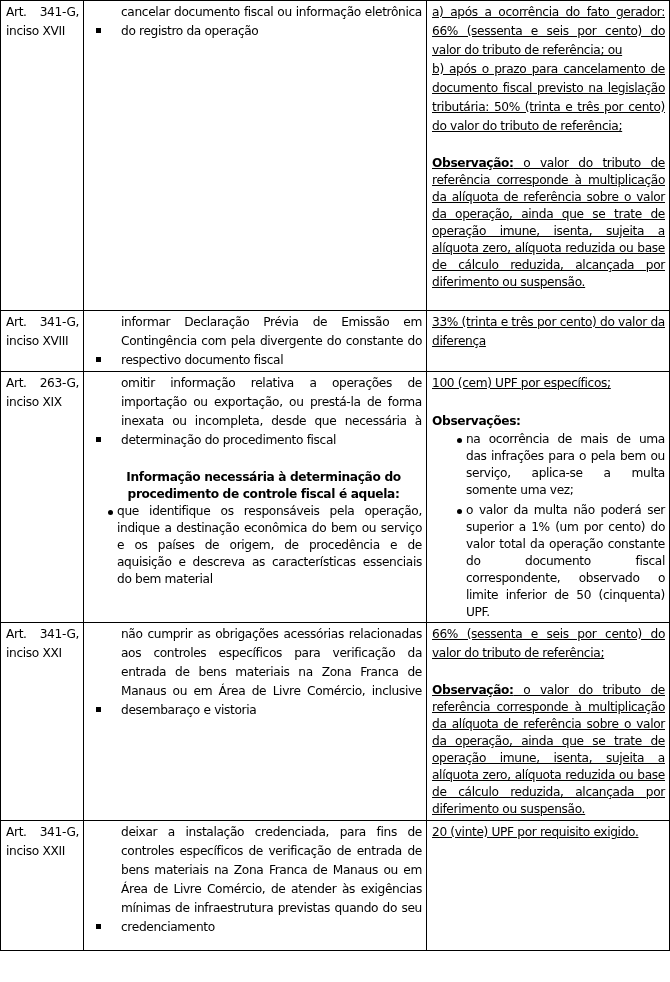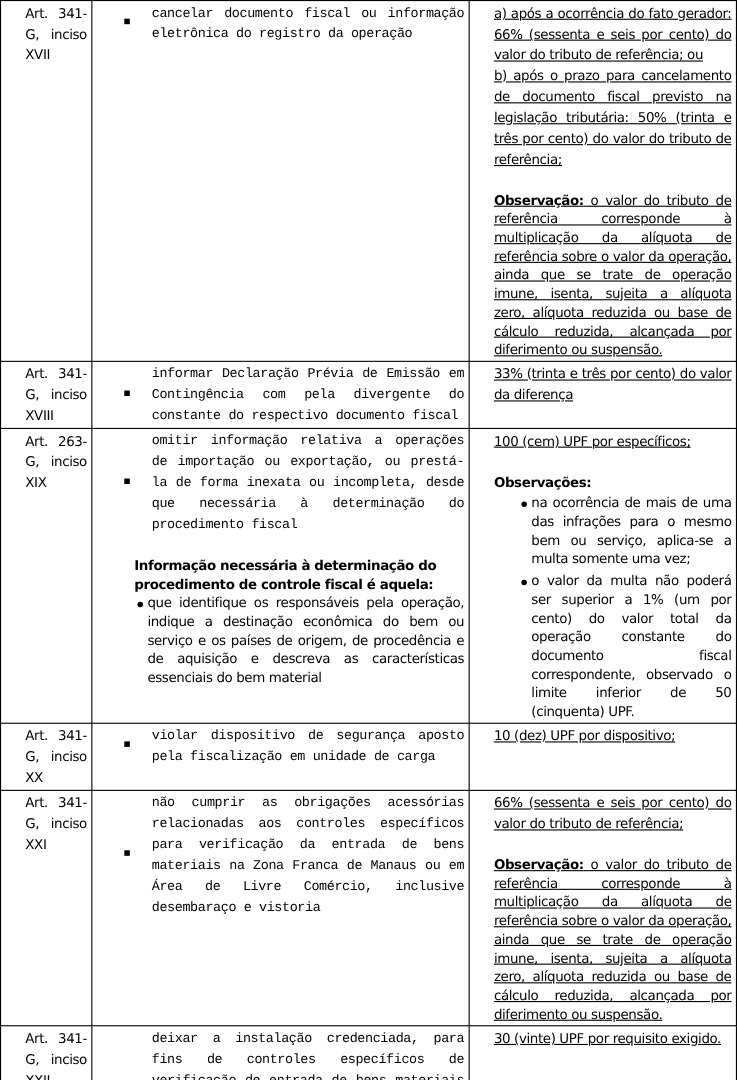--- a/index.html
+++ b/index.html
@@ -5,40 +5,40 @@
   html, body { margin: 0; padding: 0; background: #ffffff; }
   body { width: 670px; height: 982px; overflow: hidden; position: relative;
          font-family: "DejaVu Sans", "Liberation Sans", sans-serif; color: #000; }
   table.infractions {
     position: absolute; left: 0; top: 0;
     border-collapse: collapse; table-layout: fixed;
     width: 669px;
     font-size: 12.2px; line-height: 19px; letter-spacing: -0.35px;
   }
   table.infractions td {
-    border: 1.3px solid #000; vertical-align: top; padding: 2px 4px 1px 22px;
+    border: 1.3px solid #000; vertical-align: top; padding: 2px 4px 1px 5px;
     box-sizing: border-box;
   }
   table.infractions tr:first-child td { border-top-width: 1px; }
   col.c-art { width: 83px; }
   col.c-conduct { width: 343px; }
   col.c-penalty { width: 243px; }
   .art { text-align: justify; }
-  .conduct-row { display: flex; align-items: center; font-family: Liberation Mono, monospace; }
+  .conduct-row { display: flex; align-items: flex-end; }
   .sq-bullet { flex: 0 0 32px; padding-left: 7px; box-sizing: border-box; }
   .sq-bullet::before { content: ""; display: inline-block; width: 5px; height: 5px; background: #000; vertical-align: middle; margin-top: -3px; }
   .conduct-text { flex: 1; text-align: justify; }
   .just { text-align: justify; text-decoration: underline; }
   .bold { font-weight: bold; }
   .gap { height: 19px; }
   ul.dots { list-style: none; margin: 0; padding: 0 0 0 20px; }
   ul.dots li { position: relative; padding-left: 8px; text-align: justify; }
   ul.dots li::before { content: ""; position: absolute; left: -1px; top: 7px; width: 5px; height: 5px; border-radius: 50%; background: #000; }
   ul.dots.deep { padding-left: 26px; }
-  .subhead { text-align: left; margin-left: 16px; }
+  .subhead { text-align: center; margin-left: 16px; }
 </style>
 </head>
 <body>
 
 <table class="infractions">
   <colgroup>
     <col class="c-art">
       <col class="c-conduct">
       <col class="c-penalty">
   </colgroup>
@@ -84,38 +84,26 @@
         <div class="bold subhead" style="line-height:17px;">Informação necessária à determinação do procedimento de controle fiscal é aquela:</div>
         <ul class="dots" style="line-height:17px;">
           <li>que identifique os responsáveis pela operação, indique a destinação econômica do bem ou serviço e os países de origem, de procedência e de aquisição e descreva as características essenciais do bem material</li>
         </ul>
       </td>
       <td>
         <div class="just">100 (cem) UPF por específicos;</div>
         <div class="gap"></div>
         <div class="bold">Observações:</div>
         <ul class="dots deep" style="line-height:17px;">
-          <li style="margin-bottom:3px;">na ocorrência de mais de uma das infrações para o mesmo bem ou serviço, aplica-se a multa somente uma vez;</li>
+          <li style="margin-bottom:3px;">na ocorrência de mais de uma das infrações para o pela bem ou serviço, aplica-se a multa somente uma vez;</li>
           <li>o valor da multa não poderá ser superior a 1% (um por cento) do valor total da operação constante do documento fiscal correspondente, observado o limite inferior de 50 (cinquenta) UPF.</li>
         </ul>
       </td>
     </tr>
 
-    <tr style="height:38px">
-      <td class="art">Art. 341-G, inciso XX</td>
-      <td>
-        <div class="conduct-row">
-          <span class="sq-bullet"></span>
-          <span class="conduct-text">violar dispositivo de segurança aposto pela fiscalização em unidade de carga</span>
-        </div>
-      </td>
-      <td>
-        <div class="just">10 (dez) UPF por dispositivo;</div>
-      </td>
-    </tr>
 
     <tr style="height:198px">
       <td class="art">Art. 341-G, inciso XXI</td>
       <td>
         <div class="conduct-row">
           <span class="sq-bullet"></span>
           <span class="conduct-text">não cumprir as obrigações acessórias relacionadas aos controles específicos para verificação da entrada de bens materiais na Zona Franca de Manaus ou em Área de Livre Comércio, inclusive desembaraço e vistoria</span>
         </div>
       </td>
       <td>
@@ -127,17 +115,17 @@
 
     <tr style="height:130px">
       <td class="art">Art. 341-G, inciso XXII</td>
       <td>
         <div class="conduct-row">
           <span class="sq-bullet"></span>
           <span class="conduct-text">deixar a instalação credenciada, para fins de controles específicos de verificação de entrada de bens materiais na Zona Franca de Manaus ou em Área de Livre Comércio, de atender às exigências mínimas de infraestrutura previstas quando do seu credenciamento</span>
         </div>
       </td>
       <td>
-        <div class="just">30 (vinte) UPF por requisito exigido.</div>
+        <div class="just">20 (vinte) UPF por requisito exigido.</div>
       </td>
     </tr>
   </tbody>
 </table>
 
 </body></html>

